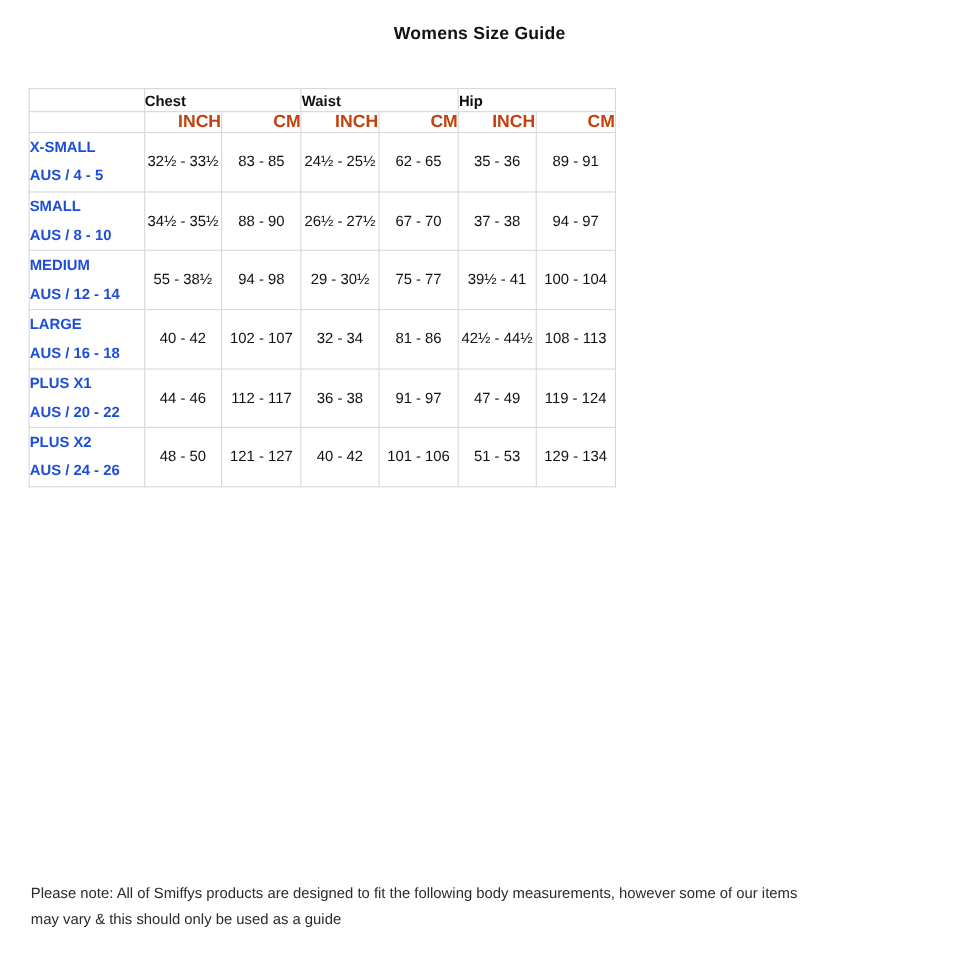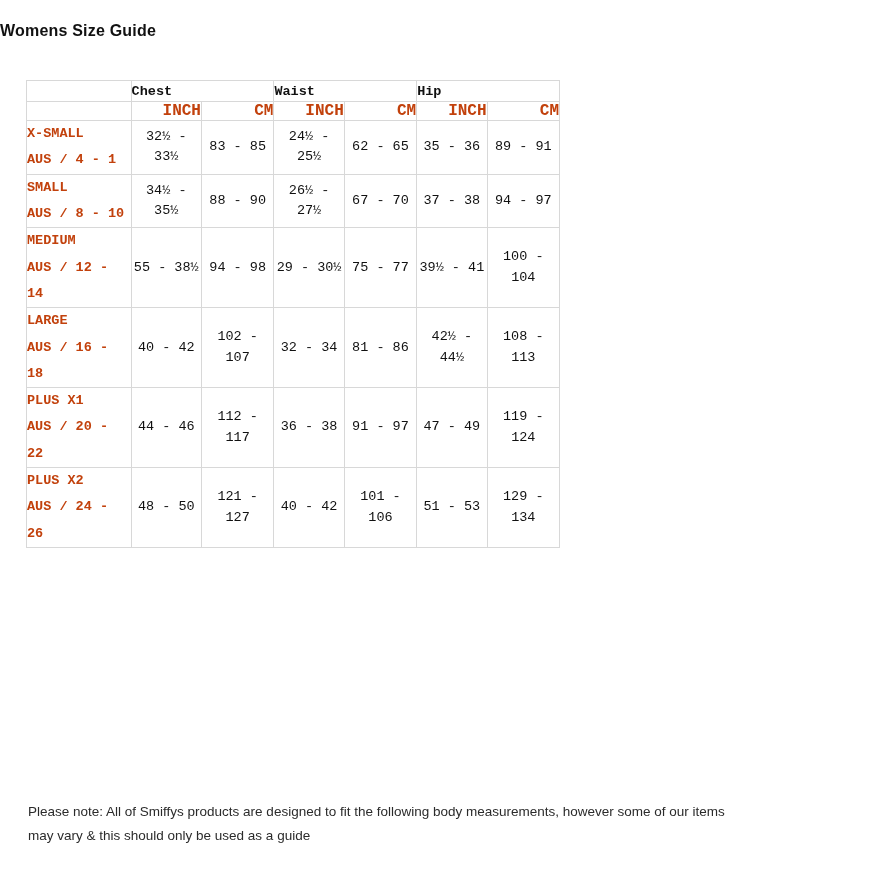--- a/index.html
+++ b/index.html
@@ -14,30 +14,30 @@
     color: #1a1a1a;
     -webkit-font-smoothing: antialiased;
   }
   .page {
     width: 872px;
     height: 869px;
     position: relative;
     box-sizing: border-box;
   }
   .title {
+    text-align: center;
     font-size: 16px;
     font-weight: bold;
     color: #111111;
     padding-top: 22px;
     letter-spacing: 0.2px;
   }
   .table-wrap {
     margin: 40px 0 0 26px;
     width: 464px;
-    font-family: Liberation Mono, monospace;
   }
   table.size-guide {
     border-collapse: collapse;
     width: 534px;
     table-layout: fixed;
   }
   table.size-guide th,
   table.size-guide td {
     border: 1px solid #d8d8d8;
     padding: 0;
@@ -64,21 +64,21 @@
     padding: 10px 0 10px 10px;
   }
   .blank-cell {
     background: #ffffff;
   }
   .size-cell {
     text-align: left;
     padding: 12px 0 12px 10px;
     font-size: 13.5px;
     font-weight: bold;
-    color: #c2410c;
+    color: #1d4ed8;
     line-height: 1.95;
     margin-top: 40px;
   }
   .size-cell .sz-name { display: block; }
   .size-cell .sz-aus { display: block; }
   .val-cell {
     text-align: center;
     font-size: 13.5px;
     color: #111111;
     padding: 14px 6px;
@@ -129,21 +129,21 @@
           <th class="hdr-unit">CM</th>
           <th class="hdr-unit">INCH</th>
           <th class="hdr-unit">CM</th>
         </tr>
       </thead>
       <tbody>
 
         <tr>
           <td class="size-cell">
             <span class="sz-name">X-SMALL</span>
-            <span class="sz-aus">AUS / 4 - 1</span>
+            <span class="sz-aus">AUS / 4 - 5</span>
           </td>
           <td class="val-cell">32½ - 33½</td>
           <td class="val-cell">83 - 85</td>
           <td class="val-cell">24½ - 25½</td>
           <td class="val-cell">62 - 65</td>
           <td class="val-cell">35 - 36</td>
           <td class="val-cell">89 - 91</td>
         </tr>
 
         <tr>

